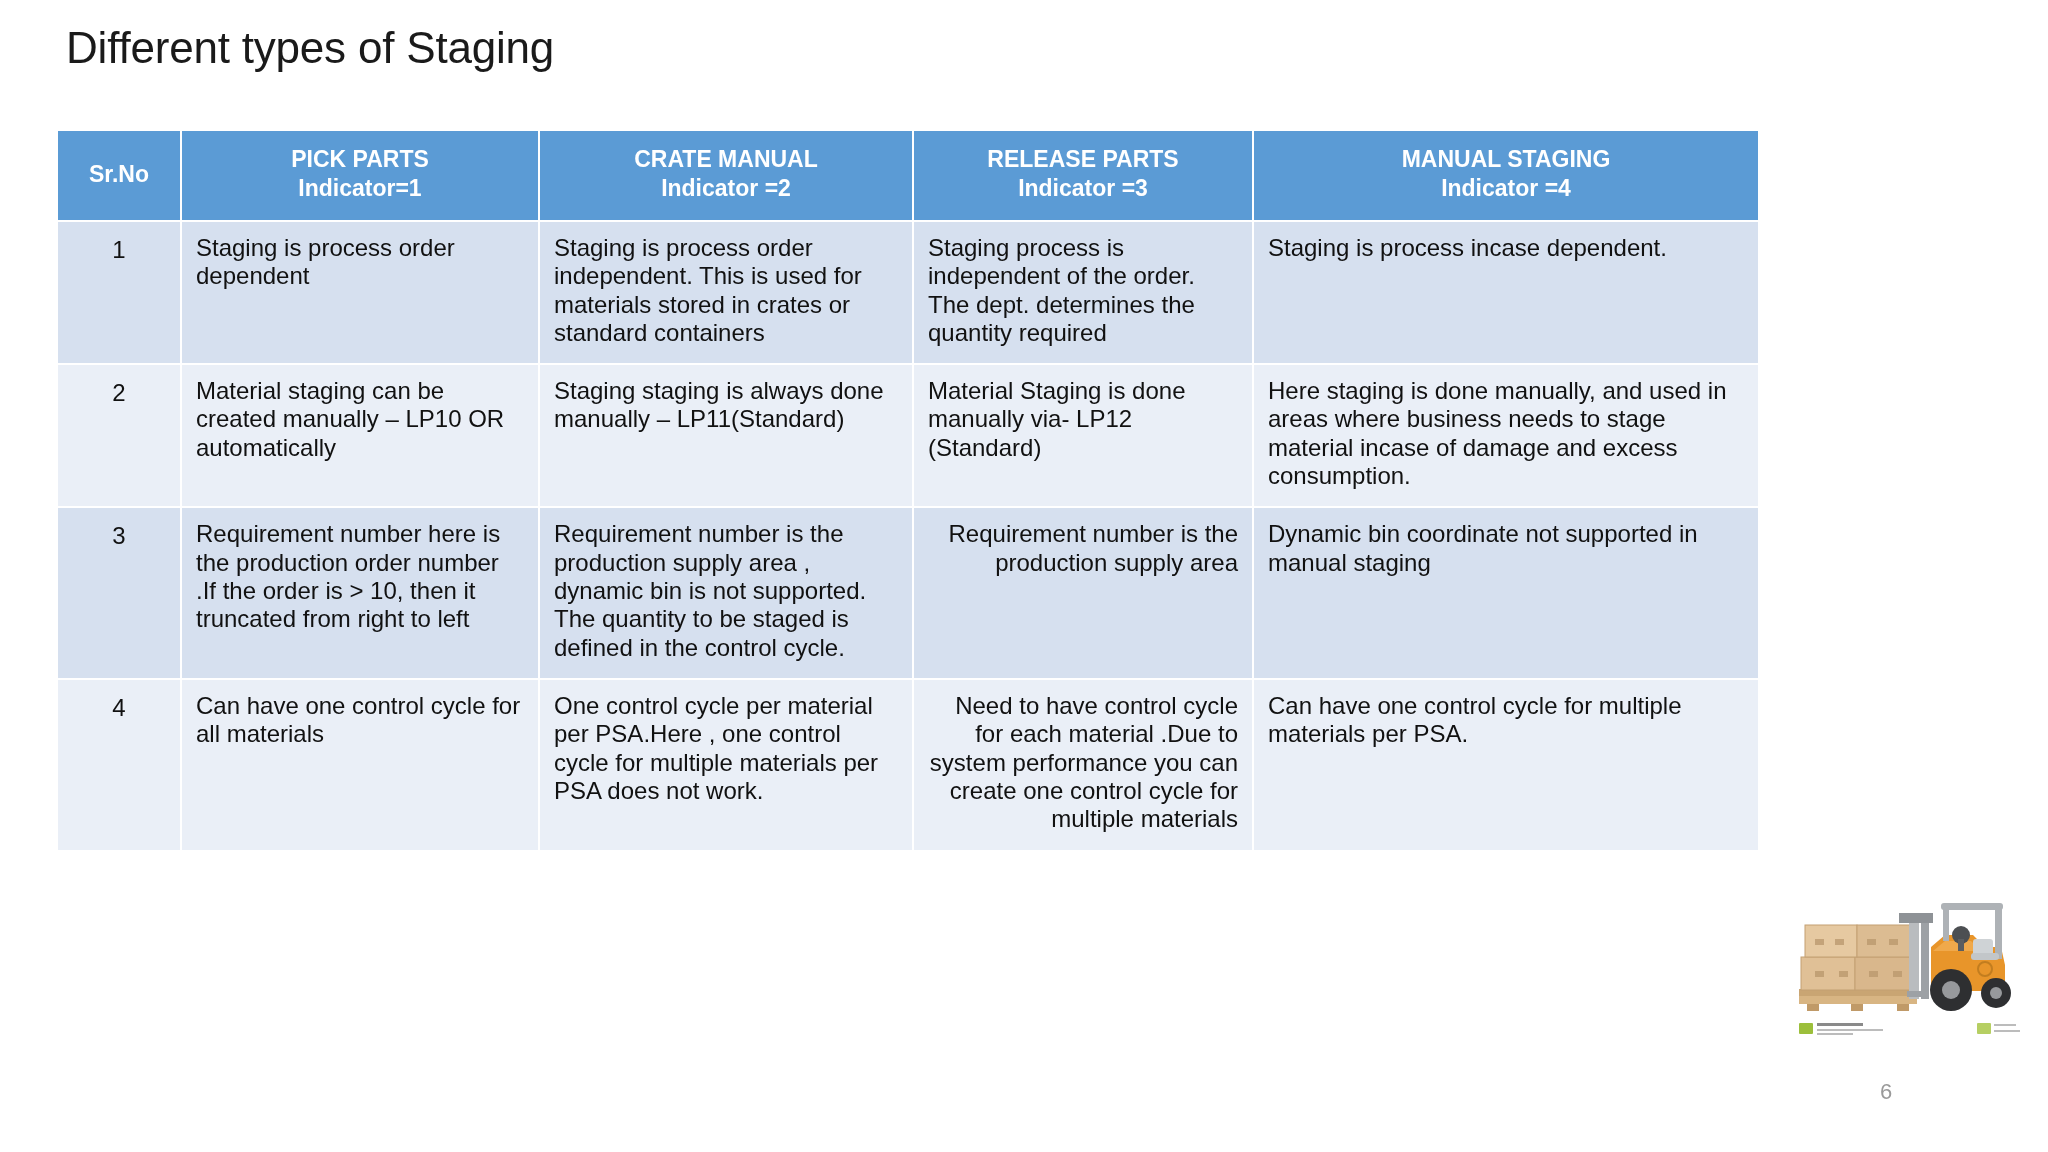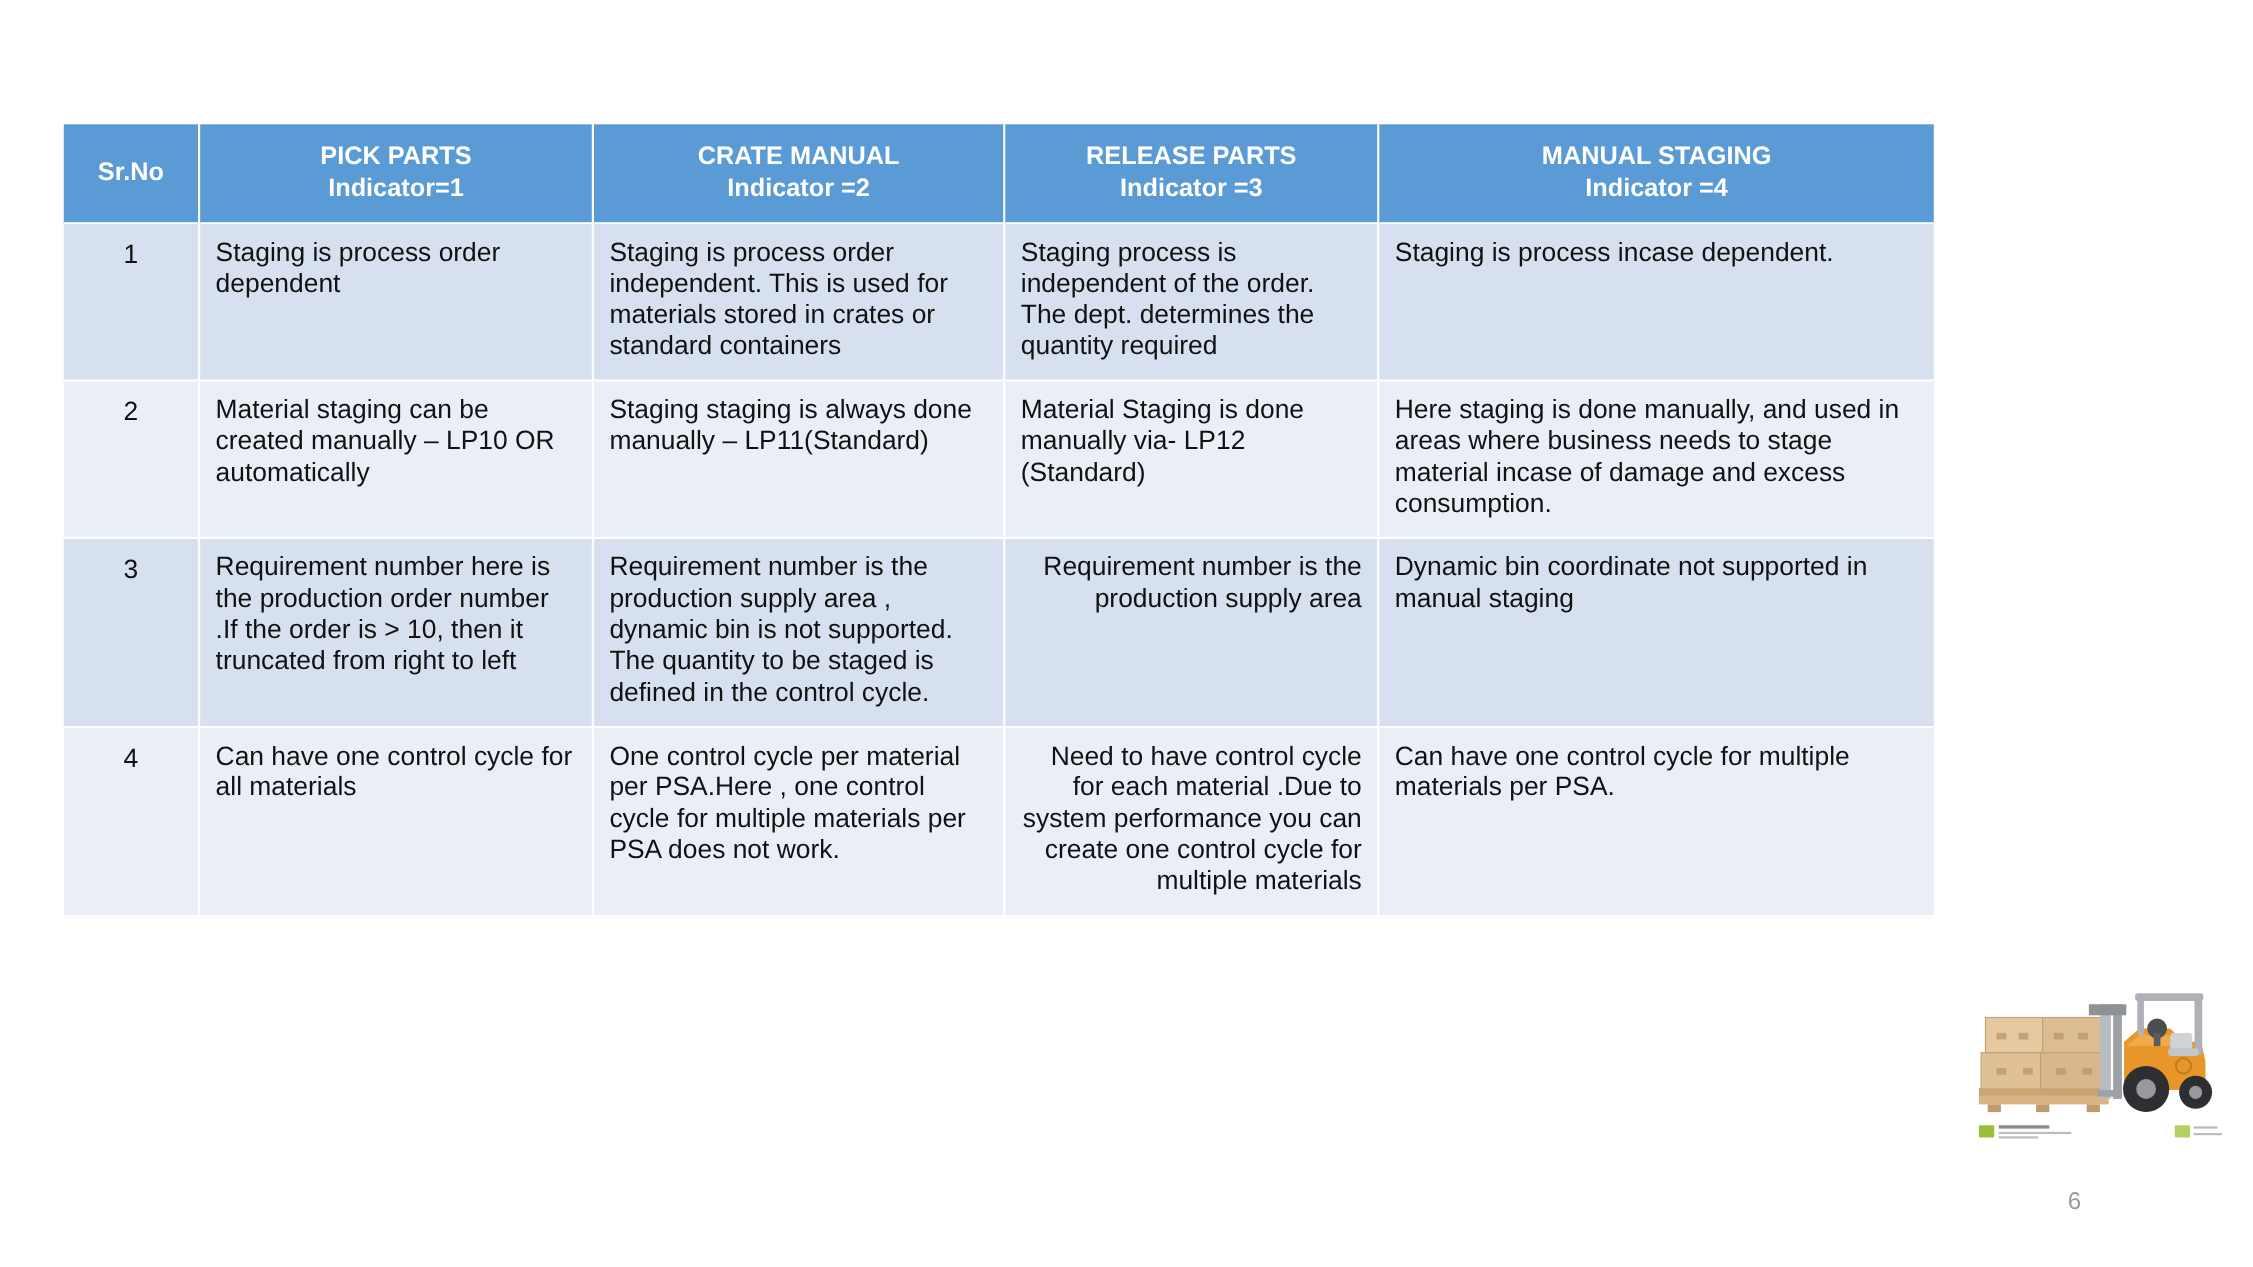--- a/index.html
+++ b/index.html
@@ -29,21 +29,21 @@
     line-height: 1.2;
     font-weight: 400;
     color: #1a1a1a;
     letter-spacing: -0.2px;
     white-space: nowrap;
   }
 
   .table-wrap {
     position: absolute;
     left: 58px;
-    top: 113px;
+    top: 131px;
     width: 1404px;
   }
 
   table.staging-table {
     border-collapse: separate;
     border-spacing: 0;
     width: 1700px;
     table-layout: fixed;
   }
 
@@ -132,20 +132,21 @@
     text-align: center;
     font-size: 22px;
     color: #9a9a9a;
   }
 </style>
 </head>
 <body>
 
 <div class="slide">
 
+  <div class="slide-title">Different types of Staging</div>
 
   <div class="table-wrap">
     <table class="staging-table">
       <colgroup>
         <col class="c-sr">
         <col class="c-pick">
         <col class="c-crate">
         <col class="c-rel">
         <col class="c-man">
       </colgroup>

